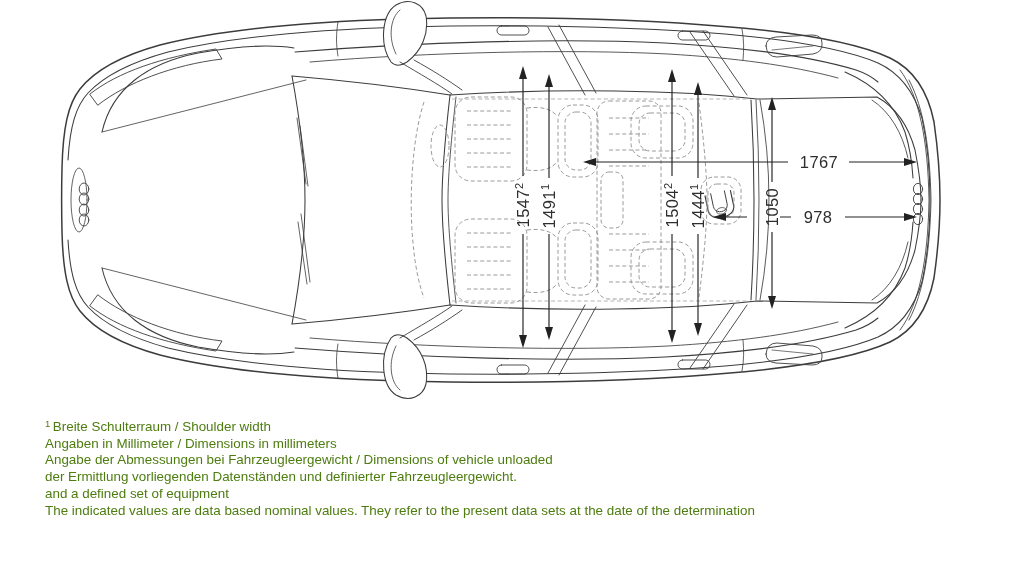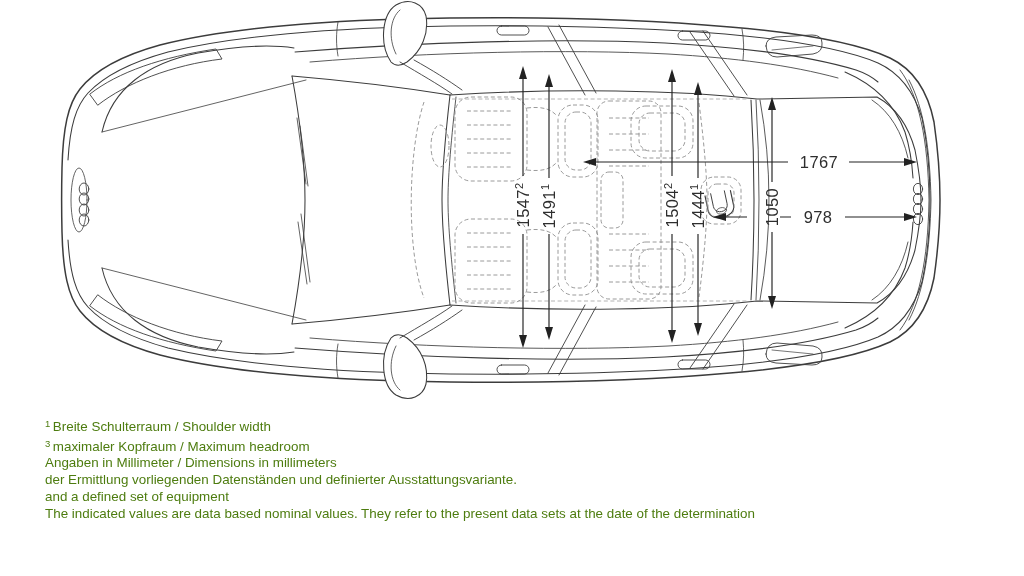--- a/index.html
+++ b/index.html
@@ -232,19 +232,19 @@
       <text class="dim-label" transform="rotate(-90 698 206)" x="698" y="212" text-anchor="middle"><tspan>1444</tspan><tspan class="dim-sup" dy="-6">1</tspan></text>
       <text class="dim-label" transform="rotate(-90 772 207)" x="772" y="213" text-anchor="middle"><tspan>1050</tspan></text>
       <text class="dim-label" x="819" y="167.5" text-anchor="middle"><tspan>1767</tspan></text>
       <text class="dim-label" x="818" y="222.5" text-anchor="middle"><tspan>978</tspan></text>
     </g>
   </svg>
 
   
   <div class="notes">
     <div class="note-line"><sup>1</sup><span>Breite Schulterraum / Shoulder width</span></div>
-    <div class="note-line"><sup>3</sup><span>maximaler Kopfraum / Maximum headroom</span></div>
     <div class="note-line"><span>Angaben in Millimeter / Dimensions in millimeters</span></div>
-    <div class="note-line"><span>der Ermittlung vorliegenden Datenständen und definierter Ausstattungsvariante.</span></div>
+    <div class="note-line"><span>Angabe der Abmessungen bei Fahrzeugleergewicht / Dimensions of vehicle unloaded</span></div>
+    <div class="note-line"><span>der Ermittlung vorliegenden Datenständen und definierter Fahrzeugleergewicht.</span></div>
     <div class="note-line"><span>and a defined set of equipment</span></div>
     <div class="note-line"><span>The indicated values are data based nominal values. They refer to the present data sets at the date of the determination</span></div>
   </div>
 </div>
 
 </body></html>

